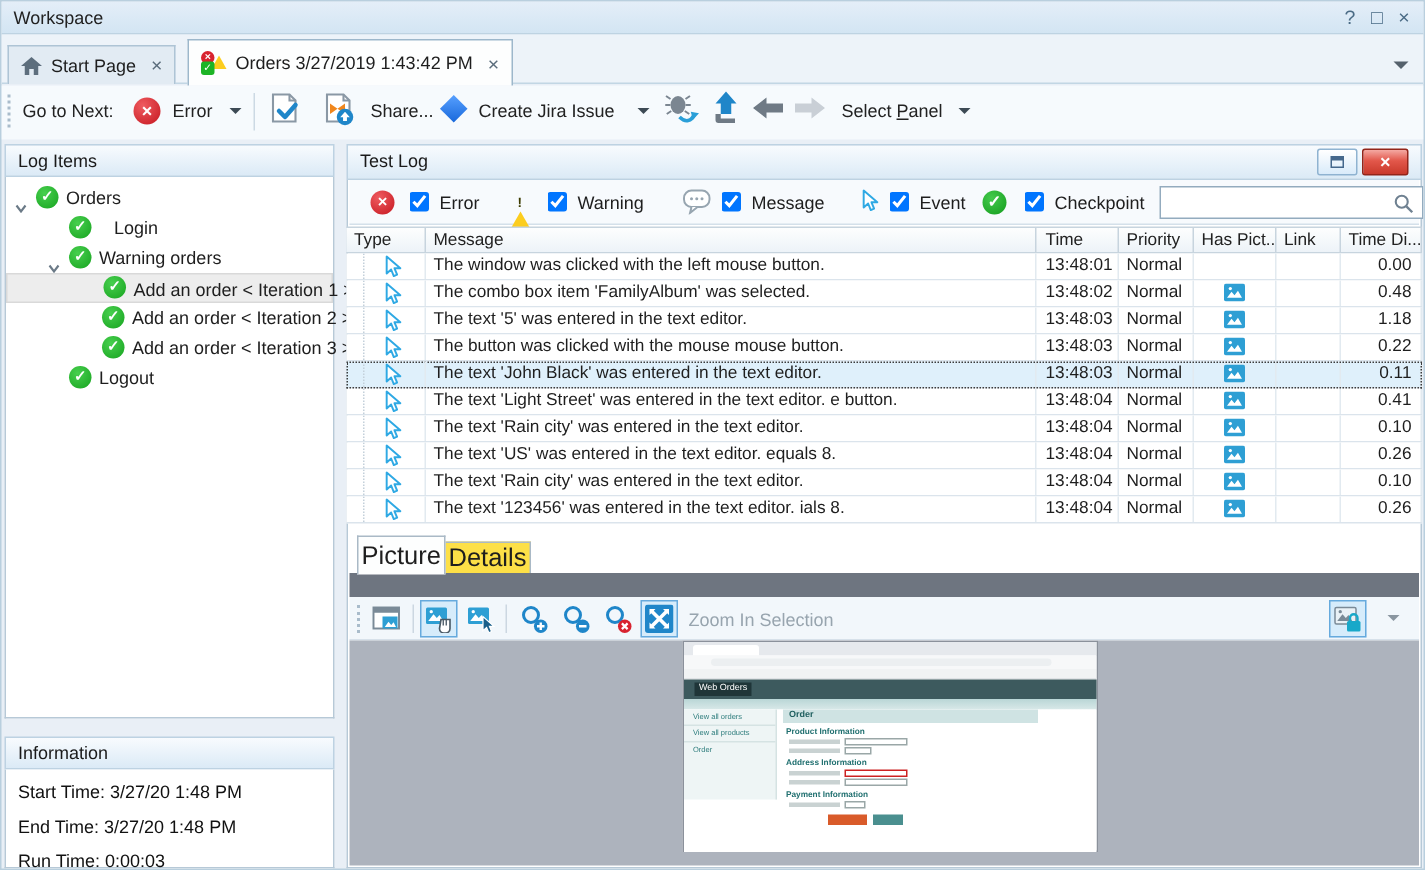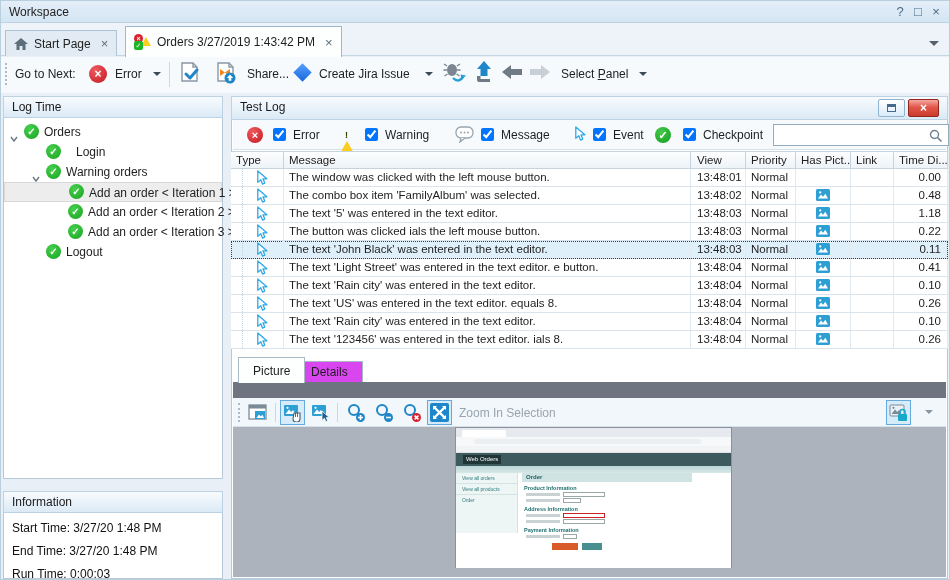--- a/index.html
+++ b/index.html
@@ -74,23 +74,23 @@
   .c.msg{width:407px;padding-left:5px}
   .c.time{width:55px;padding-left:6px}
   .c.pri{width:50px;padding-left:5px}
   .c.pic{width:55px;display:flex;justify-content:center}
   .c.link{width:43px}
   .c.diff{width:54px;text-align:right;padding-right:6px}
   .cursor-ic{position:absolute;left:24px;top:1px}
   .type-strip{position:absolute;left:11px;top:0;bottom:0;border-left:1px dotted #c3d0da}
 
   
-  .ptab{position:absolute;display:flex;align-items:center;padding:0 14px;font-size:12px;border:1px solid #aab9c6}
+  .ptab{position:absolute;display:flex;align-items:center;padding:0 2px;font-size:17px;border:1px solid #aab9c6}
   .ptab.active{background:#fdfefe;border-bottom:none;z-index:2}
-  .ptab.idle{background:#d946ef;height:22px;top:4px}
+  .ptab.idle{background:#fde047;height:22px;top:4px}
   .darkband{position:absolute;left:1px;right:1px;height:16px;background:#6e7580}
   .ptoolbar{position:absolute;left:1px;right:1px;height:29px;background:#f2f7fb;border-bottom:1px solid #d7e1ea}
   .pbtn{position:absolute;top:2px;width:25px;height:25px;display:flex;align-items:center;justify-content:center;border:1px solid transparent}
   .pbtn.sel{background:#d6ecfb;border-color:#66aadd}
   .p-sep{position:absolute;top:5px;height:19px;border-left:1px solid #ccd7e1}
   .zoom-lbl{position:absolute;top:8px;font-size:12px;color:#98a5af}
   .p-grip{position:absolute;left:5px;top:5px;height:19px;border-left:2px dotted #a9bccb}
   .imgarea{position:absolute;left:1px;right:1px;bottom:1px;background:#adb3bd;overflow:hidden}
 
   
@@ -203,21 +203,21 @@
     <span class="abs tbtn" style="left:528px;top:7px">
       <svg width="22" height="16" viewBox="0 0 22 16">
         <path d="M12 1 L21 8 L12 15 V11 H1 V5 H12 Z" fill="#c9cfd6"></path>
       </svg>
     </span>
     <span class="abs tb-label" style="left:560px;top:10px"><span>Select </span><u>P</u><span>anel</span></span>
     <span class="abs caret" style="left:638px;top:15px"></span>
   </div>
 
   <div class="abs" style="left:2px;top:95px;width:220px;height:383px">
-    <div class="panel-header" style="height:22px">Log Time</div>
+    <div class="panel-header" style="height:22px">Log Items</div>
     <div class="panel" style="position:absolute;left:0;top:22px;right:0;bottom:0;border-top:none;padding-top:4px">
       <div class="tree-row">
         <span class="expander" style="left:6px"><svg width="8" height="8" viewBox="0 0 8 8">
               <path d="M1 2 L4 6 L7 2" fill="none" stroke="#6b7a87" stroke-width="1.4"></path>
             </svg></span>
         <span class="chk" style="left:20px">✓</span>
         <span class="lbl" style="left:40px">Orders</span>
       </div>
       <div class="tree-row">
         <span class="chk" style="left:42px">✓</span>
@@ -306,21 +306,21 @@
               <circle cx="5.5" cy="5.5" r="4" fill="none" stroke="#6f8191" stroke-width="1.4"></circle>
               <path d="M8.6 8.6 L12.5 12.5" stroke="#6f8191" stroke-width="1.6"></path>
             </svg>
         </span>
       </div>
 
       <div style="position:absolute;left:-1px;top:31px">
         <div class="thead">
           <div class="c type">Type</div>
           <div class="c msg">Message</div>
-          <div class="c time">View</div>
+          <div class="c time">Time</div>
           <div class="c pri">Priority</div>
           <div class="c pic" style="justify-content:flex-start;padding-left:5px">Has Pict...</div>
           <div class="c link" style="padding-left:5px">Link</div>
           <div class="c diff" style="text-align:left;padding-left:5px">Time Di...</div>
         </div>
 
         <div class="trow">
           <div class="c type">
               <span class="type-strip"></span>
               <span class="cursor-ic"><svg width="13" height="16" viewBox="0 0 14 17">
@@ -377,21 +377,21 @@
           <div class="c diff">1.18</div>
         </div>
 
         <div class="trow">
           <div class="c type">
               <span class="type-strip"></span>
               <span class="cursor-ic"><svg width="13" height="16" viewBox="0 0 14 17">
                   <path d="M3 1 v12.2 l3.2-2.9 1.9 4.7 2.4-1 -1.9-4.6 h4.2 Z" fill="#fff" stroke="#2fa9e4" stroke-width="1.4" stroke-linejoin="round"></path>
                 </svg></span>
             </div>
-          <div class="c msg">The button was clicked ials the left mouse button.</div>
+          <div class="c msg">The button was clicked with the mouse mouse button.</div>
           <div class="c time">13:48:03</div>
           <div class="c pri">Normal</div>
           <div class="c pic">
               <span><svg width="14" height="12" viewBox="0 0 14 12">
                   <rect width="14" height="12" rx="1.5" fill="#2e9fd4"></rect>
                   <path d="M2 9.5 L5 5.5 L7 7.8 L9.3 4.8 L12 9.5 Z" fill="#fff"></path>
                   <circle cx="4.2" cy="3.4" r="1.1" fill="#fff"></circle>
                 </svg></span>
             </div>
           <div class="c link"></div>

